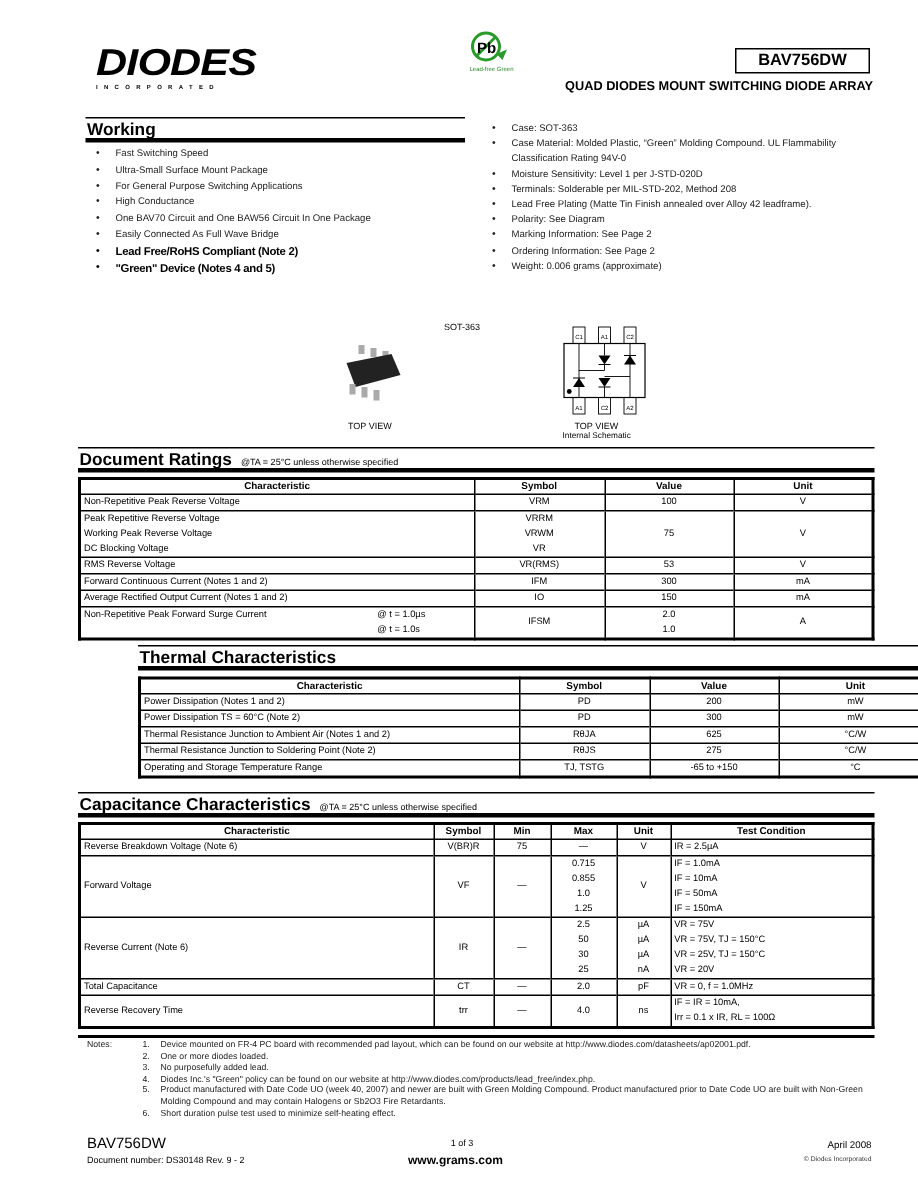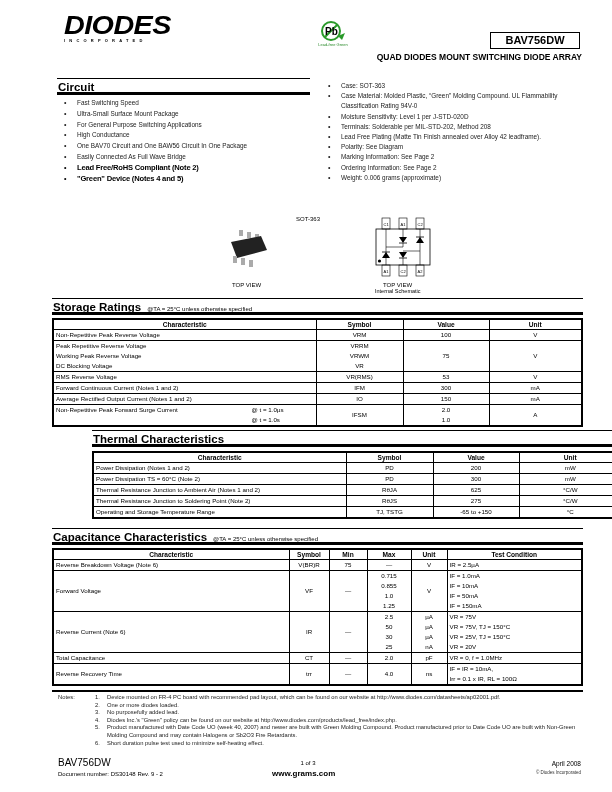--- a/index.html
+++ b/index.html
@@ -1,24 +1,24 @@
 <!DOCTYPE html>
 <html><head>
 <meta charset="utf-8">
 <style>
   * { box-sizing: border-box; margin: 0; padding: 0; }
   html, body { width: 612px; height: 792px; background: #fff; overflow: hidden; }
   body { font-family: "Liberation Sans", sans-serif; color: #000; position: relative; font-size: 7px; }
   .abs { position: absolute; }
 
   
-  .logo { left: 64px; top: 13px; width: 110px; height: 30px; }
+  .logo { left: 64px; top: 30px; width: 110px; height: 30px; }
   .logo-main { font-family: "Liberation Sans", sans-serif; font-weight: 900; font-size: 25px; letter-spacing: -0.5px; line-height: 24px; font-style: italic; transform: scaleX(1.15); transform-origin: left; }
   .logo-sub { font-size: 4px; font-weight: bold; letter-spacing: 4.2px; margin-top: 1px; }
-  .pb-badge { left: 313px; top: 20px; width: 40px; height: 30px; text-align: center; }
+  .pb-badge { left: 313px; top: 20px; width: 40px; height: 30px; }
   .pb-caption { font-size: 4px; color: #2a8a2a; display: block; margin-top: -1px; }
   .part-box { left: 490px; top: 32px; width: 90px; height: 17px; border: 1px solid #000; font-weight: bold; font-size: 11px; text-align: center; line-height: 15px; }
   .subtitle { left: 320px; top: 52px; width: 262px; text-align: right; font-weight: bold; font-size: 8.5px; }
 
   
   .sec-head { border-top: 1px solid #000; border-bottom: 3px solid #000; font-weight: bold; font-size: 11.5px; padding: 2px 0 1px 1px; height: 17px; line-height: 13px; }
   .sec-head .cond { font-weight: normal; font-size: 6px; margin-left: 6px; }
 
   
   ul.blist { list-style: none; }
@@ -64,21 +64,21 @@
     <text x="5" y="15" font-size="10" font-weight="bold" fill="#000" font-family="Liberation Sans, sans-serif">Pb</text>
     <path d="M18 16 L25 13 L22 20 Z" fill="#2a9a2a"></path>
   </svg>
   <span class="pb-caption">Lead-free Green</span>
 </div>
 
 <div class="abs part-box">BAV756DW</div>
 <div class="abs subtitle">QUAD DIODES MOUNT SWITCHING DIODE ARRAY</div>
 
 <div class="abs" style="left:57px; top:78px; width:253px;">
-  <div class="sec-head">Circuit</div>
+  <div class="sec-head">Working</div>
   <ul class="blist" style="margin-top:3px;">
     <li>Fast Switching Speed</li>
     <li>Ultra-Small Surface Mount Package</li>
     <li>For General Purpose Switching Applications</li>
     <li>High Conductance</li>
     <li>One BAV70 Circuit and One BAW56 Circuit In One Package</li>
     <li>Easily Connected As Full Wave Bridge</li>
     <li class="strong">Lead Free/RoHS Compliant  (Note 2)</li>
     <li class="strong">"Green" Device (Notes 4 and 5)</li>
   </ul>
@@ -143,21 +143,21 @@
       <line x1="29" y1="43" x2="37" y2="43" stroke="#000" stroke-width="0.8"></line>
     <line x1="33" y1="43" x2="33" y2="50" stroke="#000" stroke-width="0.6"></line>
     <line x1="50" y1="36" x2="50" y2="50" stroke="#000" stroke-width="0.6"></line>
     <circle cx="9.5" cy="46" r="1.6" fill="#000"></circle>
   </svg>
 </div>
 <div class="abs" style="left:383px; top:282px; font-size:6px;">TOP VIEW</div>
 <div class="abs" style="left:375px; top:288px; font-size:5.5px;">Internal Schematic</div>
 
 <div class="abs" style="left:52px; top:298px; width:531px;">
-  <div class="sec-head"><span>Storage Ratings</span><span class="cond">@TA = 25°C unless otherwise specified</span></div>
+  <div class="sec-head"><span>Document Ratings</span><span class="cond">@TA = 25°C unless otherwise specified</span></div>
   <table class="spec" style="margin-top:3px;">
     <colgroup>
         <col style="width:263px">
         <col style="width:87px">
         <col style="width:86px">
         <col>
       </colgroup>
     <tbody>
         <tr>
       <th>Characteristic</th>

